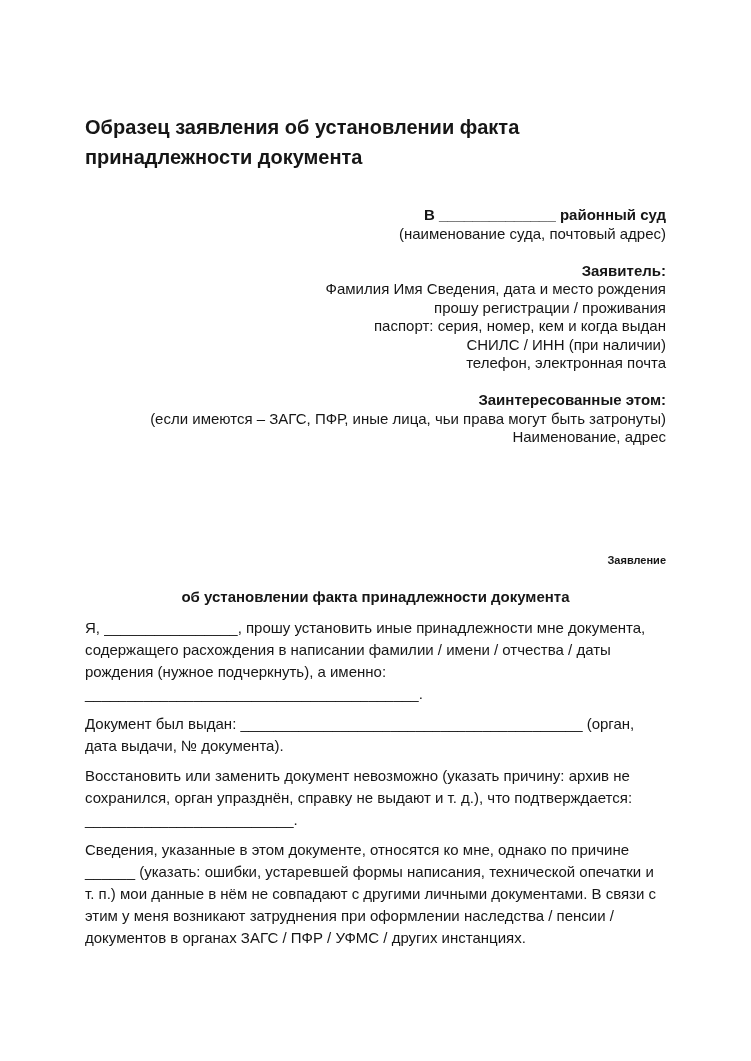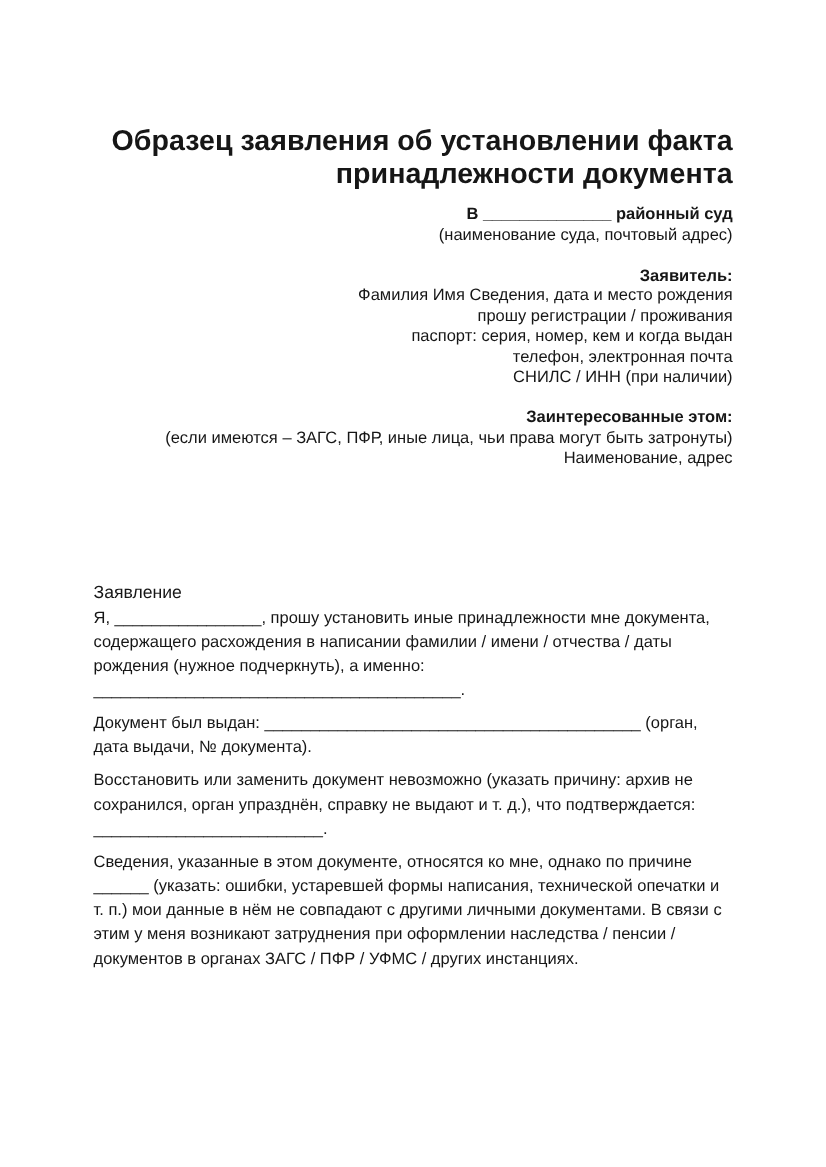--- a/index.html
+++ b/index.html
@@ -10,39 +10,39 @@
     color: #161616;
   }
   .page {
     box-sizing: border-box;
     width: 751px;
     min-height: 1061px;
     padding: 112px 85px 40px 85px;
     background: #ffffff;
   }
   .doc-title {
-    font-size: 26px;
+    font-size: 20px;
     line-height: 30px;
     font-weight: bold;
-    text-align: right;
+    text-align: left;
     margin: 0;
   }
   .header-block {
-    margin-top: 14px;
+    margin-top: 34px;
     text-align: right;
     font-size: 15px;
     line-height: 18.5px;
   }
   .header-block .spacer { height: 18.5px; }
   .b { font-weight: bold; }
   .statement-heading {
     margin-top: 84px;
-    text-align: left;
-    font-weight: normal;
-    font-size: 16px;
+    text-align: right;
+    font-weight: bold;
+    font-size: 11px;
     line-height: 22px;
   }
   .statement-subheading {
     margin-top: 15px;
     margin-bottom: 9px;
     text-align: center;
     font-weight: bold;
     font-size: 15px;
     line-height: 22px;
   }
@@ -67,34 +67,35 @@
   <div class="header-block">
     <div class="b">В ______________ районный суд</div>
     <div>(наименование суда, почтовый адрес)</div>
 
     <div class="spacer"></div>
 
     <div class="b">Заявитель:</div>
     <div>Фамилия Имя Сведения, дата и место рождения</div>
     <div>прошу регистрации / проживания</div>
     <div>паспорт: серия, номер, кем и когда выдан</div>
+    <div>СНИЛС / ИНН (при наличии)</div>
     <div>телефон, электронная почта</div>
-    <div>СНИЛС / ИНН (при наличии)</div>
 
     <div class="spacer"></div>
 
     <div class="b">Заинтересованные этом:</div>
     <div>(если имеются – ЗАГС, ПФР, иные лица, чьи права могут быть затронуты)</div>
     <div>Наименование, адрес</div>
 
     <div class="spacer"></div>
 
   </div>
 
   <div class="statement-heading">Заявление</div>
+  <div class="statement-subheading">об установлении факта принадлежности документа</div>
 
   <div class="body-text">
     <p>Я, ________________, прошу установить иные принадлежности мне документа, содержащего расхождения в написании фамилии / имени / отчества / даты рождения (нужное подчеркнуть), а именно: ________________________________________.</p>
     <p>Документ был выдан: _________________________________________ (орган, дата выдачи, № документа).</p>
     <p>Восстановить или заменить документ невозможно (указать причину: архив не сохранился, орган упразднён, справку не выдают и т. д.), что подтверждается: _________________________.</p>
     <p>Сведения, указанные в этом документе, относятся ко мне, однако по причине ______ (указать: ошибки, устаревшей формы написания, технической опечатки и т. п.) мои данные в нём не совпадают с другими личными документами. В связи с этим у меня возникают затруднения при оформлении наследства / пенсии / документов в органах ЗАГС / ПФР / УФМС / других инстанциях.</p>
   </div>
 
 </div>
 

